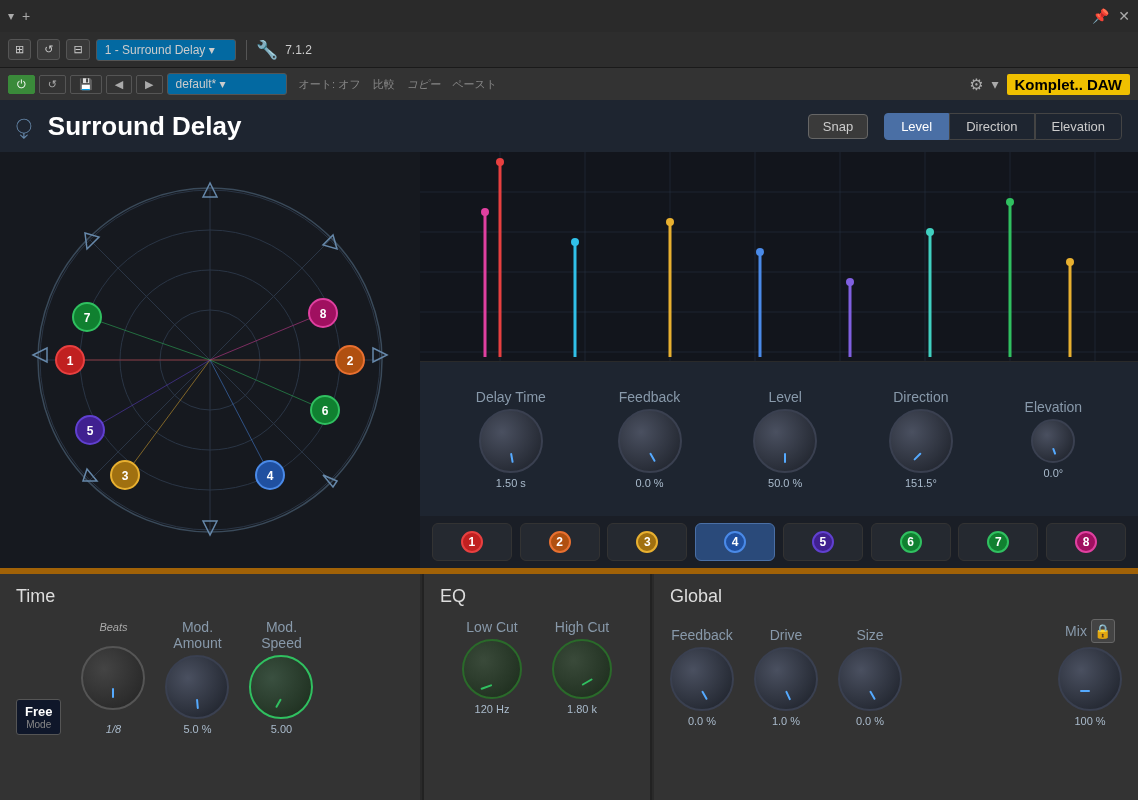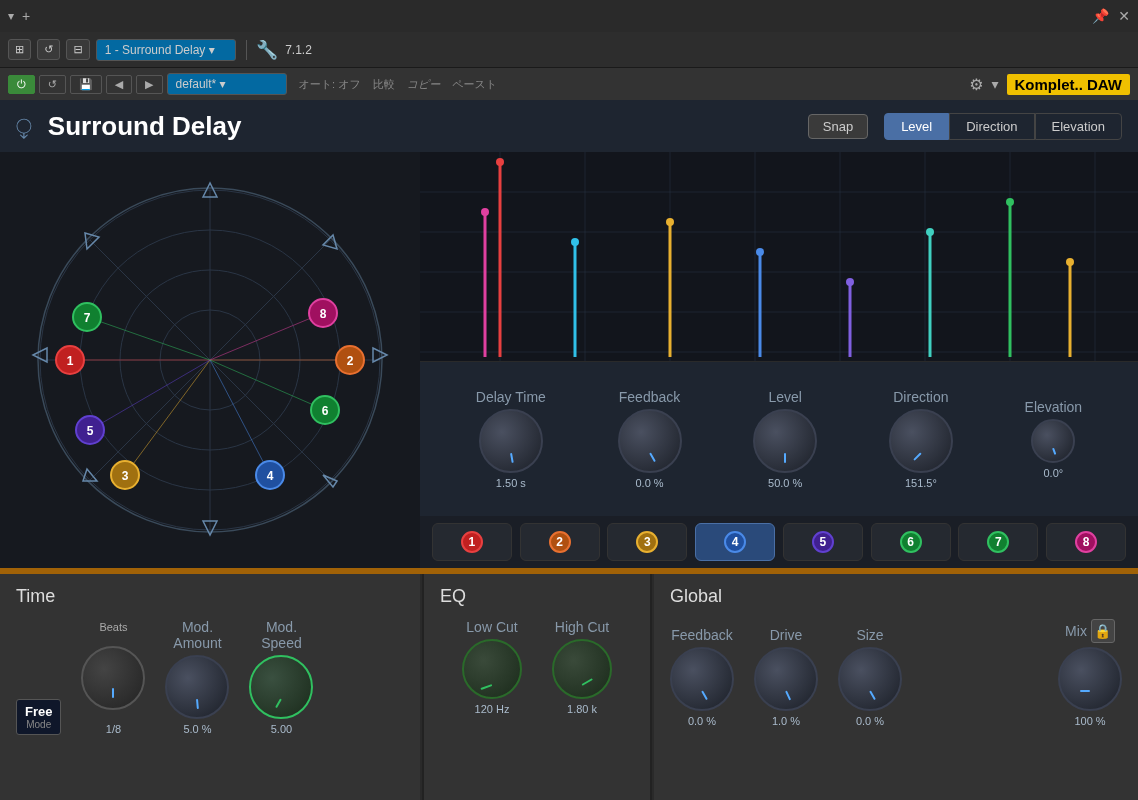--- a/index.html
+++ b/index.html
@@ -234,21 +234,21 @@
       align-items: center;
     }
 
     
     .time-inner {
       display: flex;
       align-items: flex-end;
       gap: 20px;
     }
 
-    .beats-col { display: flex; flex-direction: column; align-items: center; gap: 13px; }
+    .beats-col { display: flex; flex-direction: column; align-items: center; gap: 13px; font-style: italic; }
     .beats-knob {
       width: 64px;
       height: 64px;
       border-radius: 50%;
       background: radial-gradient(circle at 35% 35%, #444, #222);
       border: 2px solid #555;
       cursor: pointer;
     }
     .beats-label { color: #aaa; font-size: 11px; }
 

